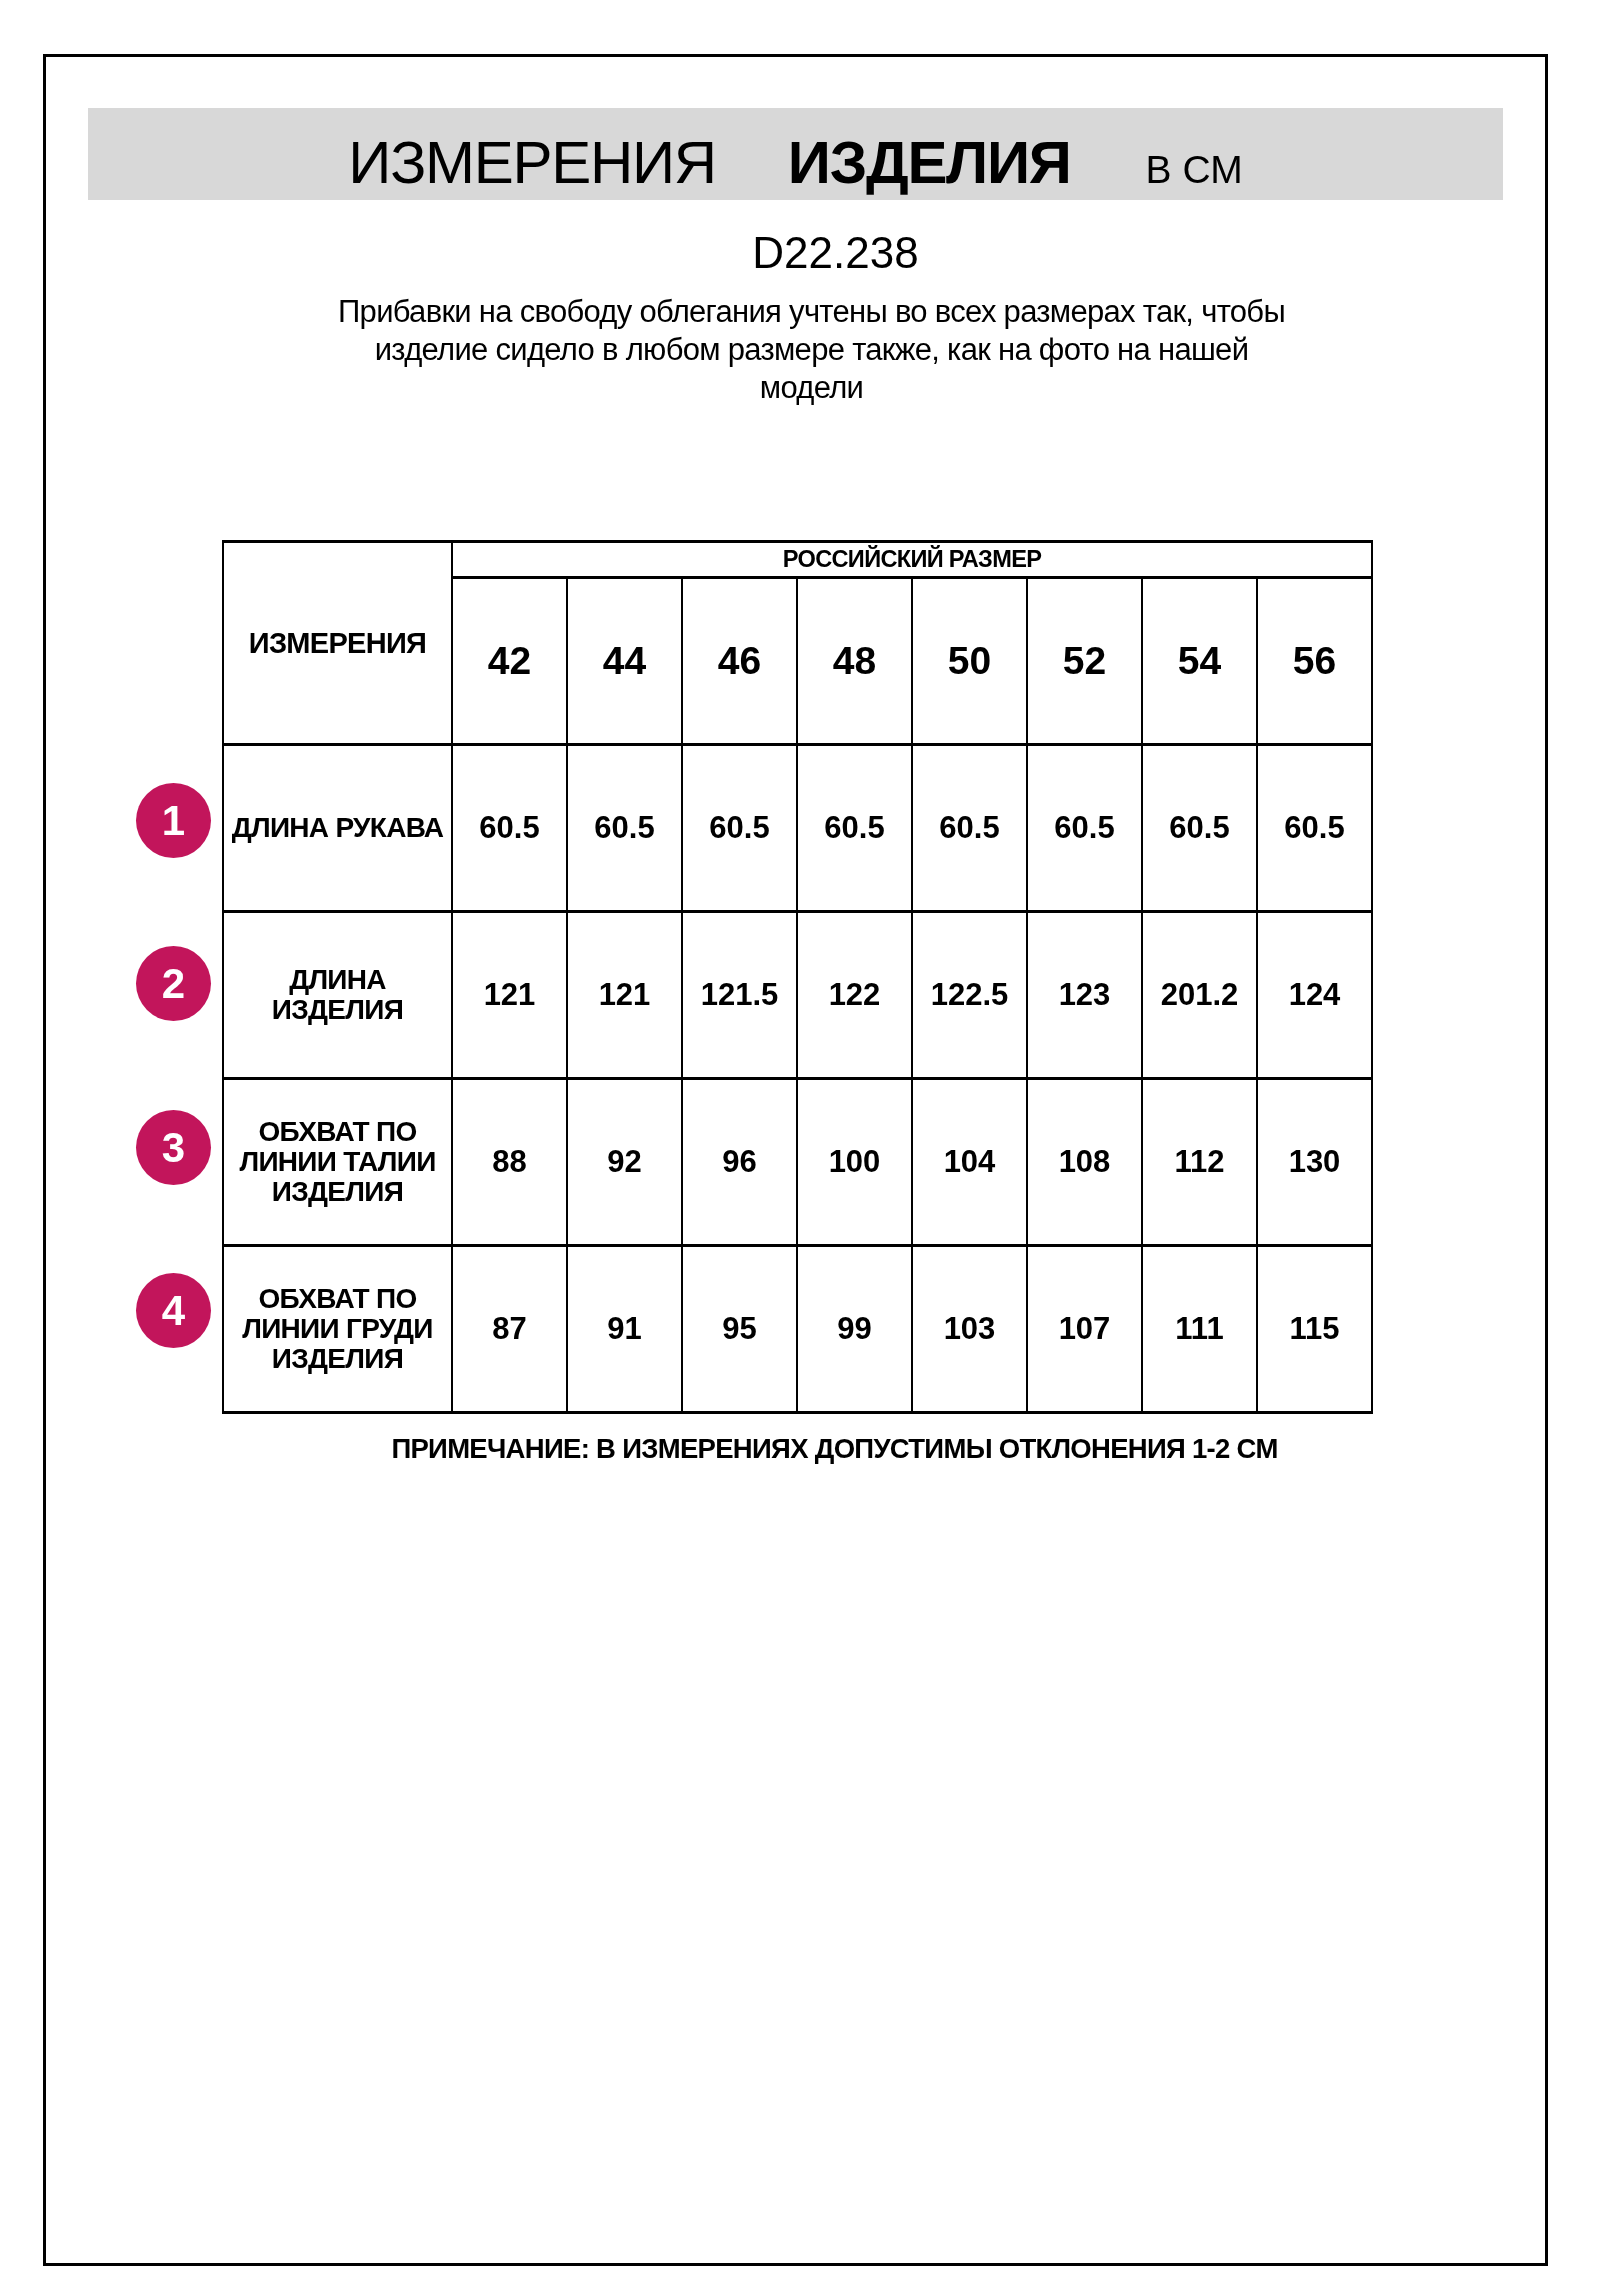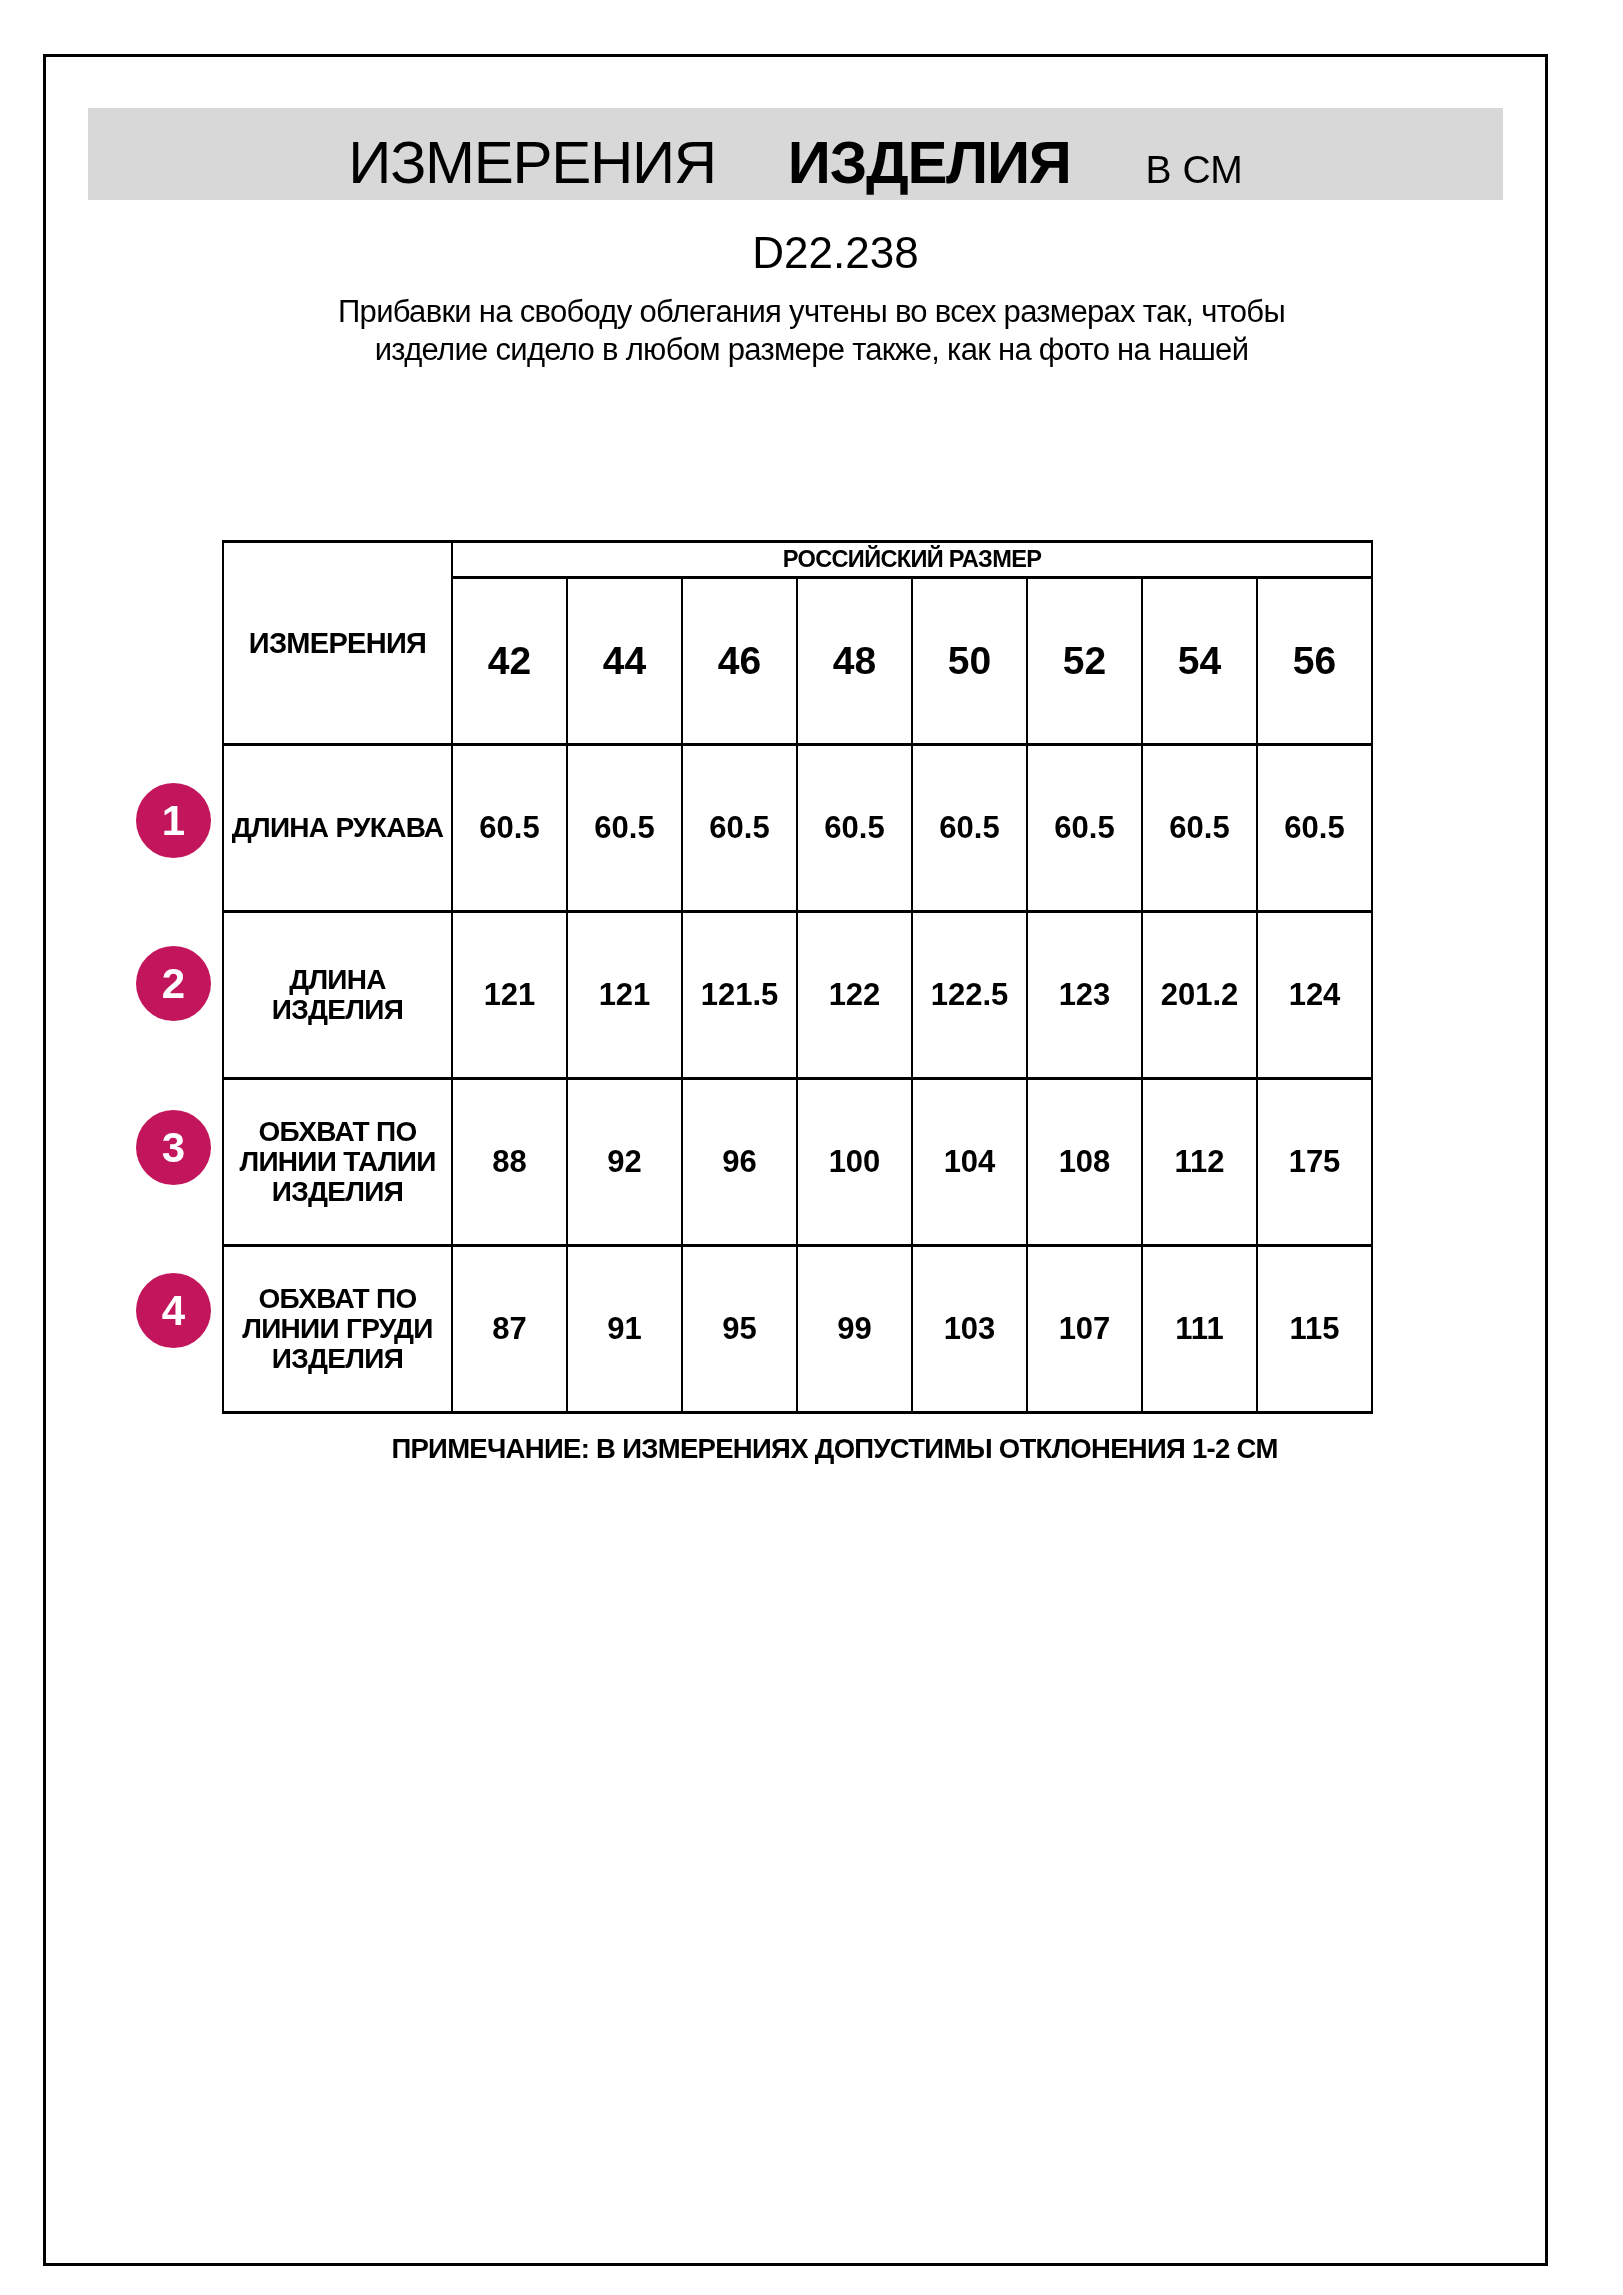--- a/index.html
+++ b/index.html
@@ -81,20 +81,21 @@
   <span class="title-main">ИЗМЕРЕНИЯ</span>
   <span class="title-bold">ИЗДЕЛИЯ</span>
   <span class="title-unit">В СМ</span>
 </div>
 
 <div class="product-code">D22.238</div>
 
 <div class="description">
   <div>Прибавки на свободу облегания учтены во всех размерах так, чтобы</div>
   <div>изделие сидело в любом размере также, как на фото на нашей</div>
+  <div>модели</div>
 </div>
 
 <table class="size-table">
   <colgroup>
     <col style="width:229px">
     <col style="width:115px">
       <col style="width:115px">
       <col style="width:115px">
       <col style="width:115px">
     <col style="width:115px">
@@ -144,21 +145,21 @@
     <td class="row-label">ОБХВАТ ПО
 ЛИНИИ ТАЛИИ
 ИЗДЕЛИЯ</td>
     <td class="value-cell">88</td>
     <td class="value-cell">92</td>
     <td class="value-cell">96</td>
     <td class="value-cell">100</td>
     <td class="value-cell">104</td>
     <td class="value-cell">108</td>
     <td class="value-cell">112</td>
-    <td class="value-cell">175</td>
+    <td class="value-cell">130</td>
   </tr>
   <tr class="data-row">
     <td class="row-label">ОБХВАТ ПО
 ЛИНИИ ГРУДИ
 ИЗДЕЛИЯ</td>
     <td class="value-cell">87</td>
     <td class="value-cell">91</td>
     <td class="value-cell">95</td>
     <td class="value-cell">99</td>
     <td class="value-cell">103</td>

